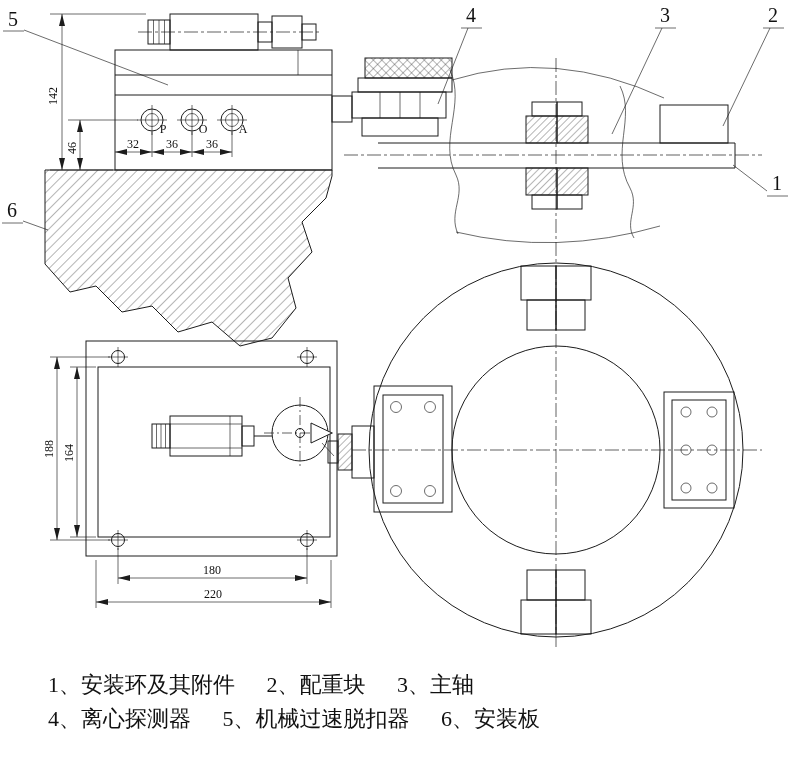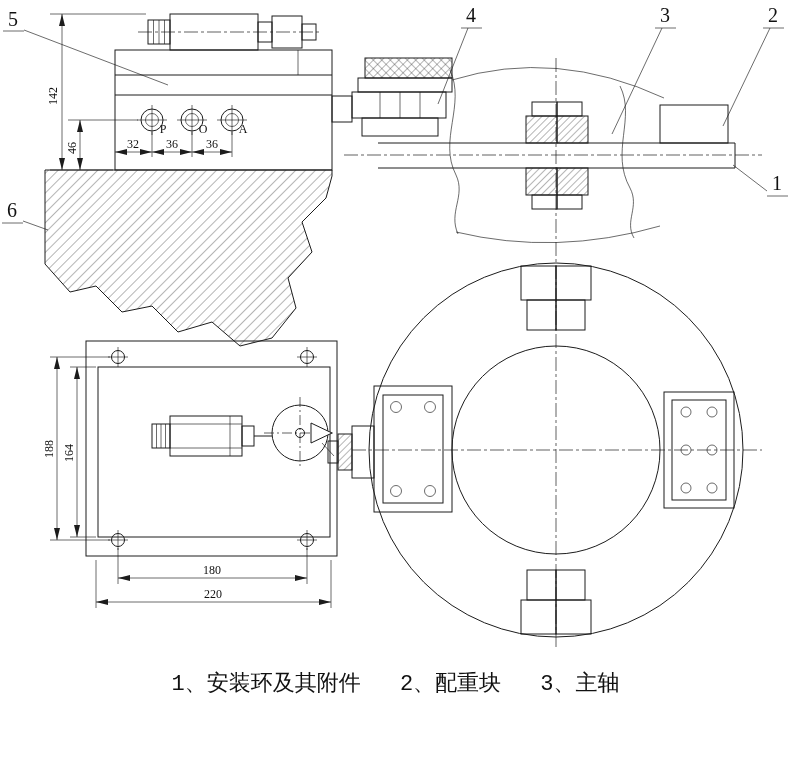--- a/index.html
+++ b/index.html
@@ -9,22 +9,22 @@
   .thin{stroke:#1c1c1c;stroke-width:0.65;fill:none;}
   .cl{stroke:#1c1c1c;stroke-width:0.7;fill:none;stroke-dasharray:14 3 3 3;}
   .cl2{stroke:#1c1c1c;stroke-width:0.7;fill:none;stroke-dasharray:10 3 2 3;}
   .htch{fill:url(#hatch);stroke:#1c1c1c;stroke-width:1;}
   .htch2{fill:url(#hatch2);stroke:#1c1c1c;stroke-width:1;}
   .xh{fill:url(#xhatch);stroke:#1c1c1c;stroke-width:1;}
   .wfill{fill:#ffffff;stroke:#1c1c1c;stroke-width:1;}
   .dimtxt{font:12px "Liberation Serif",serif;fill:#111;}
   .lbl{font:12px "Liberation Serif",serif;fill:#111;}
   .co{font:20px "Liberation Serif",serif;fill:#111;}
-  .legend{margin-top:8px;text-align:center;font-size:22px;color:#111;line-height:34px;
-          font-family:Liberation Mono, monospace;}
+  .legend{margin-top:8px;font-size:22px;color:#111;line-height:34px;
+          font-family:Liberation Serif, serif;padding-left:35px;}
   .legend-row span{margin:0 13px;}
 </style>
 </head>
 <body>
 
 <svg width="791" height="660" viewBox="0 0 791 660">
   <defs>
     <pattern id="hatch" patternUnits="userSpaceOnUse" width="7" height="7" patternTransform="rotate(45)">
       <line x1="0" y1="0" x2="0" y2="7" stroke="#2a2a2a" stroke-width="0.7"></line>
     </pattern>
@@ -267,13 +267,18 @@
     <text class="dimtxt" x="213" y="598" text-anchor="middle">220</text>
   </g>
 </svg>
 
 <div class="legend">
   <div class="legend-row">
     <span>1、安装环及其附件</span>
     <span>2、配重块</span>
     <span>3、主轴</span>
   </div>
+  <div class="legend-row">
+    <span>4、离心探测器</span>
+    <span>5、机械过速脱扣器</span>
+    <span>6、安装板</span>
+  </div>
 </div>
 
 </body></html>

